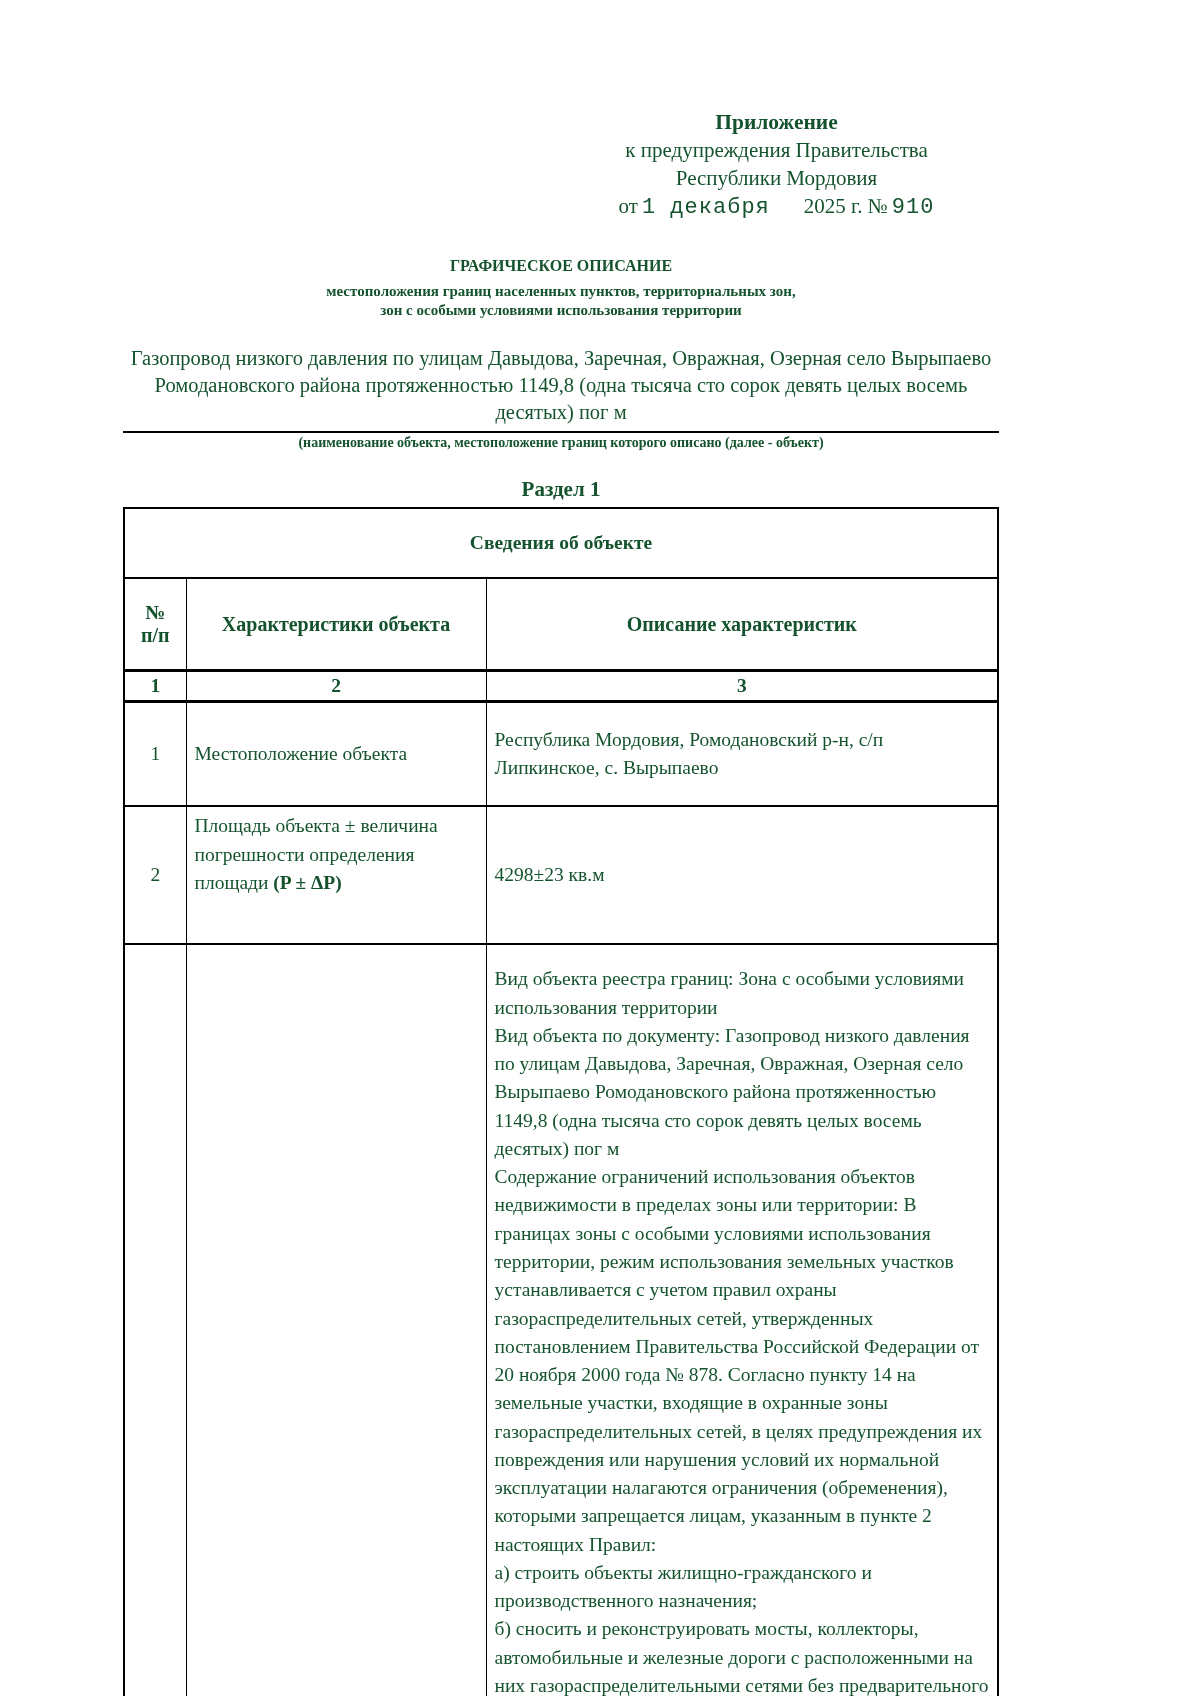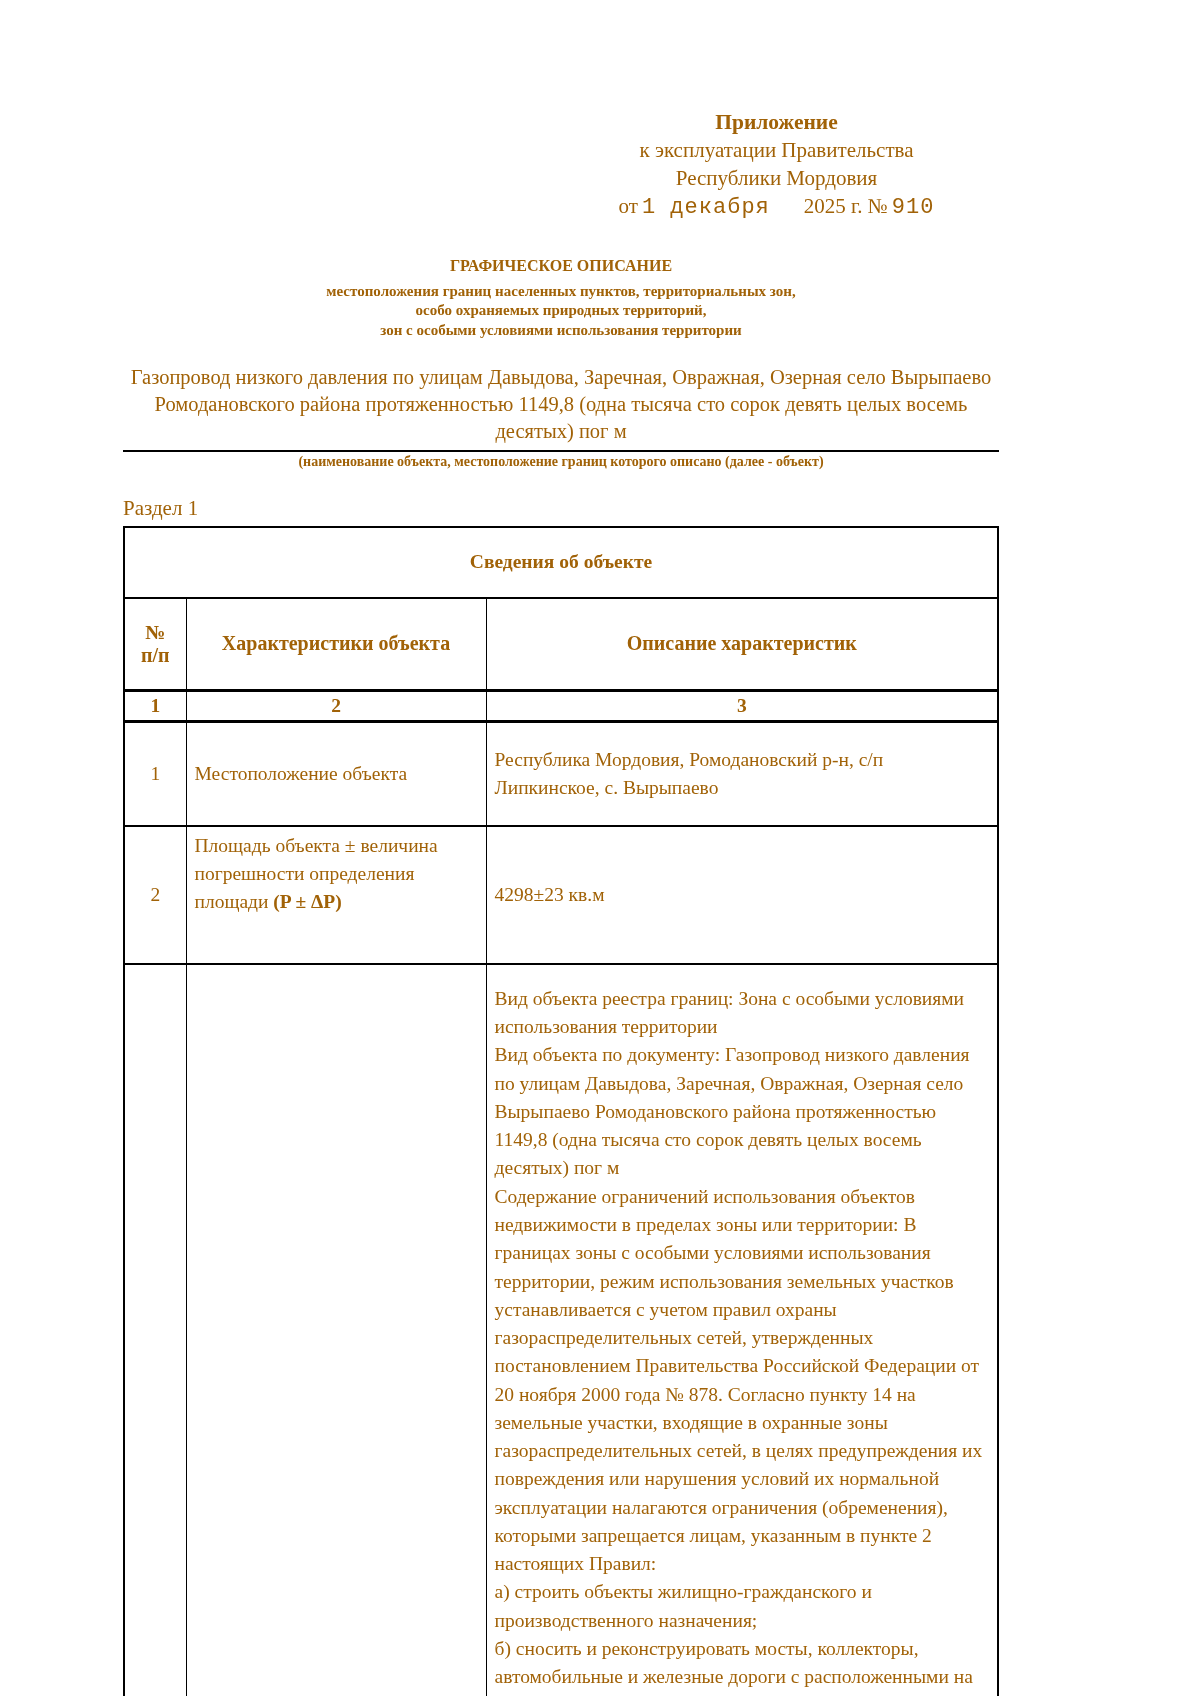--- a/index.html
+++ b/index.html
@@ -2,21 +2,21 @@
 <html lang="ru"><head>
 <meta charset="utf-8">
 <style>
   html, body { margin: 0; padding: 0; background: #ffffff; }
   .page {
     position: relative;
     width: 1139px;
     height: 1696px;
     box-sizing: border-box;
     background: #ffffff;
-    color: #a16207;
+    color: #14532d;
     font-family: "Liberation Serif", "DejaVu Serif", serif;
     padding: 108px 140px 0 123px;
     overflow: hidden;
   }
   
   .annex {
     width: 445px;
     margin-left: auto;
     text-align: center;
     font-size: 21px;
@@ -49,21 +49,22 @@
   .object-caption {
     text-align: center;
     font-weight: bold;
     font-size: 14px;
     margin-top: 2px;
   }
 
   
   .section-title {
     margin-top: 26px;
-    font-weight: normal;
+    text-align: center;
+    font-weight: bold;
     font-size: 21px;
   }
   table.info {
     margin-top: 5px;
     width: 100%;
     border-collapse: collapse;
     border: 2px solid #000;
     table-layout: fixed;
   }
   table.info td {
@@ -105,29 +106,28 @@
     padding: 3px 8px 4px 8px;
   }
 </style>
 </head>
 <body>
 
 <div class="page">
 
   <div class="annex">
     <div class="b1">Приложение</div>
-    <div>к эксплуатации Правительства</div>
+    <div>к предупреждения Правительства</div>
     <div>Республики Мордовия</div>
     <div class="annex-date"><span>от</span><span class="gap-thin"></span><span class="mono">1 декабря</span><span class="gap-wide"></span><span>2025 г. №</span><span class="gap-thin"></span><span class="mono">910</span></div>
   </div>
 
   <div class="title-block">
     <div class="title-main">ГРАФИЧЕСКОЕ ОПИСАНИЕ</div>
     <div class="title-sub">местоположения границ населенных пунктов, территориальных зон,</div>
-    <div class="title-sub">особо охраняемых природных территорий,</div>
     <div class="title-sub">зон с особыми условиями использования территории</div>
   </div>
 
   <div class="object-name">Газопровод низкого давления по улицам Давыдова, Заречная, Овражная, Озерная село Вырыпаево Ромодановского района протяженностью 1149,8 (одна тысяча сто сорок девять целых восемь десятых) пог м</div>
   <div class="caption-rule"></div>
   <div class="object-caption">(наименование объекта, местоположение границ которого описано (далее - объект)</div>
 
   <div class="section-title">Раздел 1</div>
 
   <table class="info">

